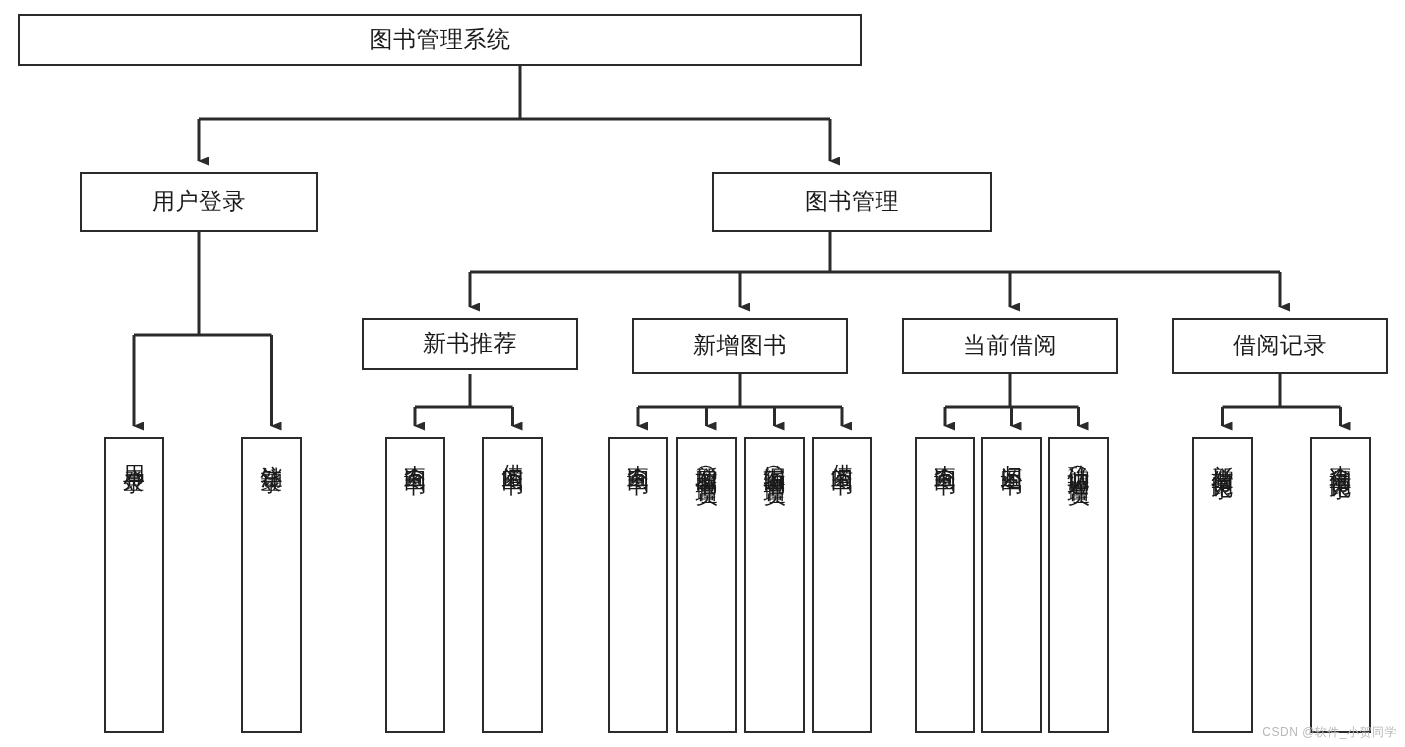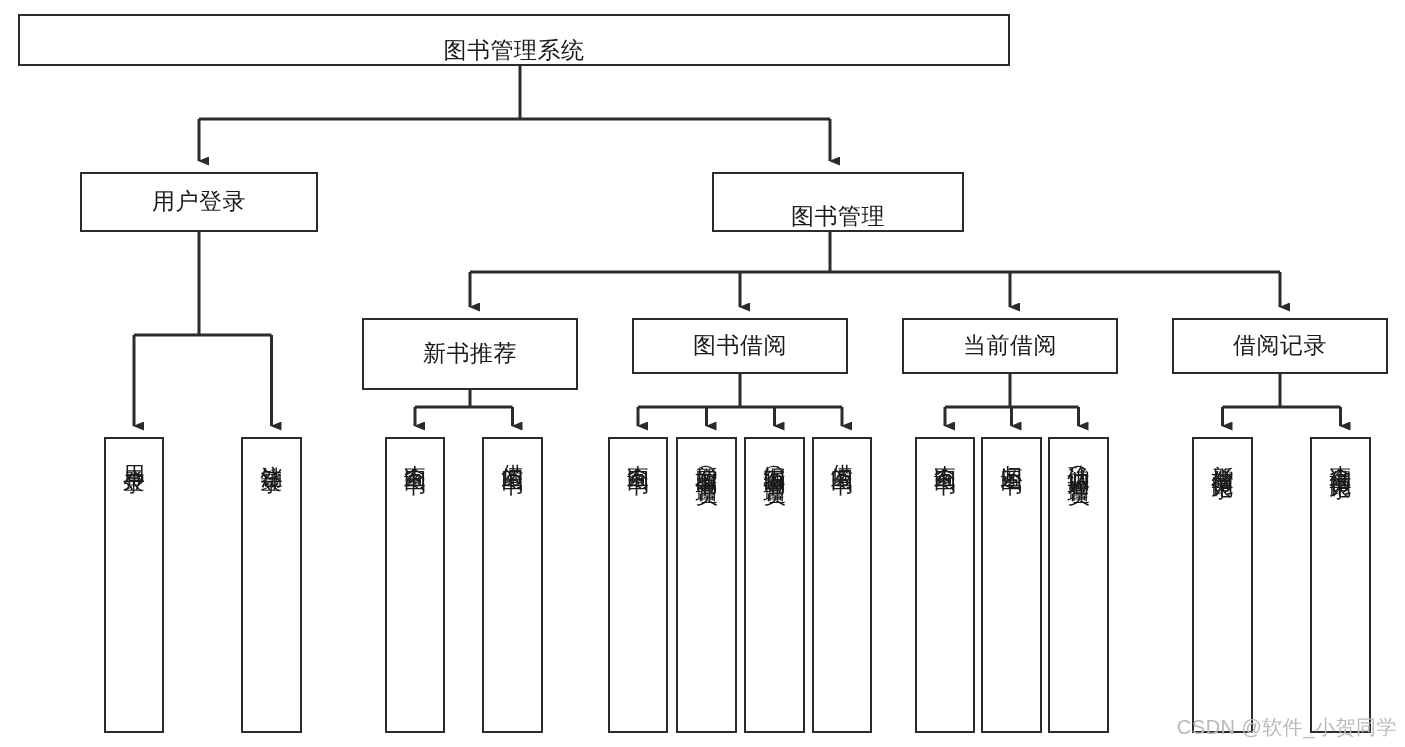--- a/index.html
+++ b/index.html
@@ -60,21 +60,21 @@
     text-orientation: upright;
     font-size: 22px;
     line-height: 1.0;
     letter-spacing: 3px;
     white-space: nowrap;
   }
   .watermark {
     position: absolute;
     right: 8px;
     bottom: 6px;
-    font-size: 20px;
+    font-size: 12px;
     color: #b9b9b9;
     letter-spacing: 0.5px;
     user-select: none;
     pointer-events: none;
   }
 </style>
 </head>
 <body>
 
 <div id="canvas">
@@ -116,34 +116,34 @@
         <path d="M 1011.5 407 L 1011.5 426" marker-end="url(#arrowhead)"></path>
         <path d="M 1078.5 407 L 1078.5 426" marker-end="url(#arrowhead)"></path>
         <path d="M 1280 374 L 1280 407"></path>
         <path d="M 1222.5 407 L 1340.5 407"></path>
         <path d="M 1222.5 407 L 1222.5 426" marker-end="url(#arrowhead)"></path>
         <path d="M 1340.5 407 L 1340.5 426" marker-end="url(#arrowhead)"></path>
       </g>
   </svg>
 
   <div id="node-layer">
-      <div class="node horiz root" style="left: 18px; top: 14px; width: 992px; height: 52px; align-items: flex-end;">
+      <div class="node horiz root" style="left: 18px; top: 14px; width: 844px; height: 52px;">
         <span class="label">图书管理系统</span>
       </div>
       <div class="node horiz" style="left: 80px; top: 172px; width: 238px; height: 60px;">
         <span class="label">用户登录</span>
       </div>
-      <div class="node horiz" style="left: 712px; top: 172px; width: 252px; height: 60px; align-items: flex-end;">
+      <div class="node horiz" style="left: 712px; top: 172px; width: 280px; height: 60px;">
         <span class="label">图书管理</span>
       </div>
-      <div class="node horiz" style="left: 362px; top: 318px; width: 216px; height: 72px;">
+      <div class="node horiz" style="left: 362px; top: 318px; width: 216px; height: 52px;">
         <span class="label">新书推荐</span>
       </div>
       <div class="node horiz" style="left: 632px; top: 318px; width: 216px; height: 56px;">
-        <span class="label">图书借阅</span>
+        <span class="label">新增图书</span>
       </div>
       <div class="node horiz" style="left: 902px; top: 318px; width: 216px; height: 56px; justify-content: center;">
         <span class="label">当前借阅</span>
       </div>
       <div class="node horiz" style="left: 1172px; top: 318px; width: 216px; height: 56px; align-items: center;">
         <span class="label">借阅记录</span>
       </div>
       <div class="node vert" style="left: 104px; top: 437px; width: 60px; height: 296px;">
         <span class="label">用户登录</span>
       </div>

